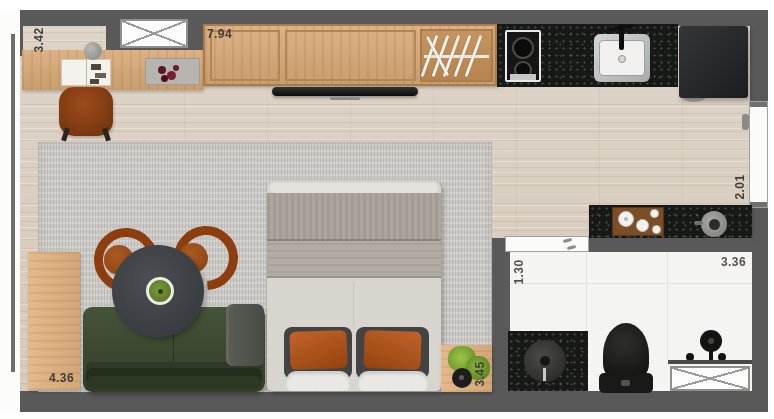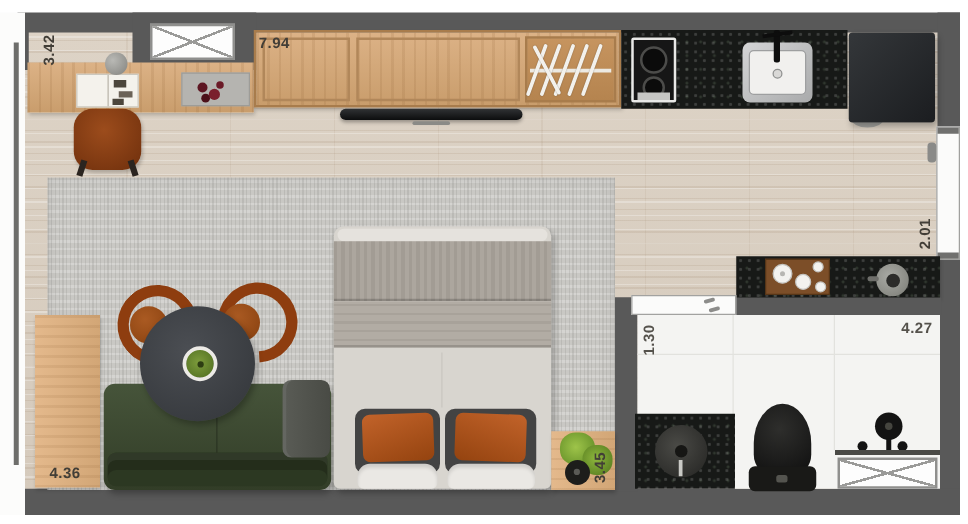--- a/index.html
+++ b/index.html
@@ -206,17 +206,17 @@
   <div class="abs woodcab-v softshadow" style="left:441px;top:345px;width:51px;height:47px;"></div>
   <div class="abs" style="left:448px;top:346px;width:28px;height:26px;border-radius:45%;background:radial-gradient(circle at 45% 45%,#9ec44a,#5c8722);"></div>
   <div class="abs" style="left:466px;top:356px;width:24px;height:24px;border-radius:45%;background:radial-gradient(circle at 45% 45%,#8db53d,#50761c);"></div>
   <div class="abs circle" style="left:452px;top:368px;width:20px;height:20px;background:#1d1d1b;"></div>
   <div class="abs circle" style="left:459px;top:375px;width:5px;height:5px;background:#5a5a56;"></div>
 
   <div class="abs label vlabel" style="left:19px;top:33px;">3.42</div>
   <div class="abs label" style="left:207px;top:27px;width:40px;text-align:left;">7.94</div>
   <div class="abs label vlabel" style="left:720px;top:180px;">2.01</div>
   <div class="abs label vlabel" style="left:499px;top:265px;color:#55524c;">1.30</div>
-  <div class="abs label" style="left:702px;top:255px;width:44px;text-align:right;color:#55524c;">4.27</div>
-  <div class="abs label" style="left:30px;top:371px;width:44px;text-align:center;">4.36</div>
+  <div class="abs label" style="left:702px;top:255px;width:44px;text-align:right;color:#55524c;">3.36</div>
+  <div class="abs label" style="left:30px;top:371px;width:44px;text-align:right;">4.36</div>
   <div class="abs label vlabel" style="left:460px;top:367px;">3.45</div>
 
 </div>
 
 </body></html>

